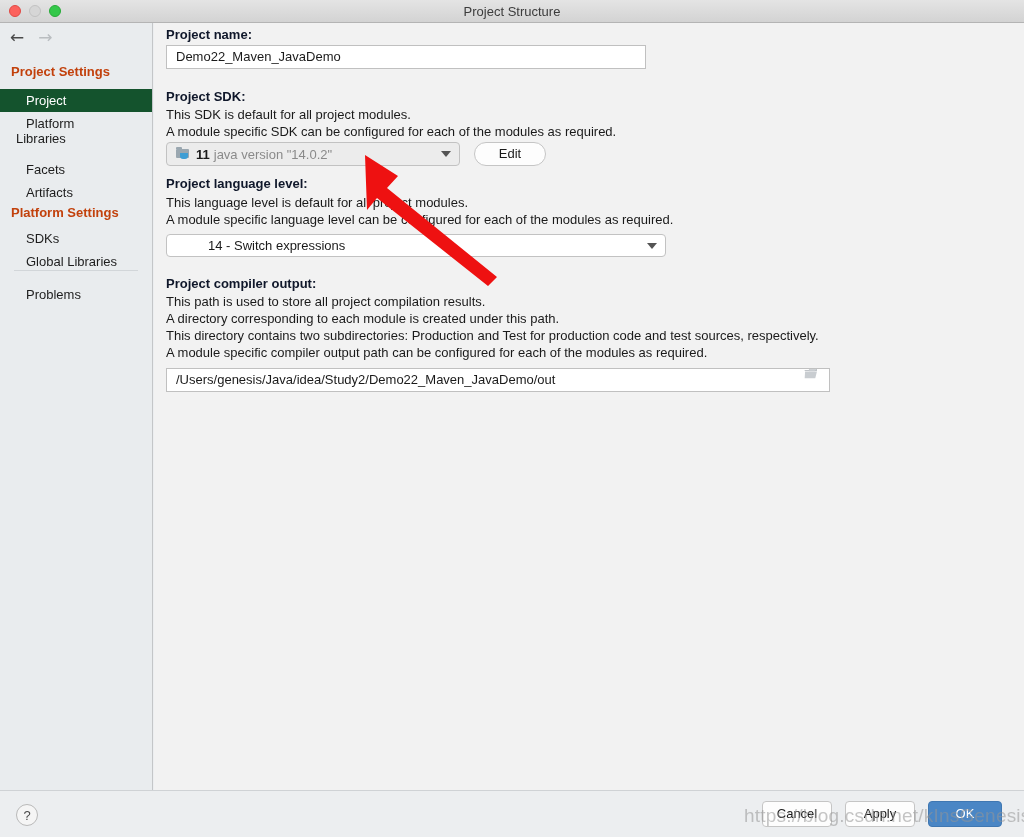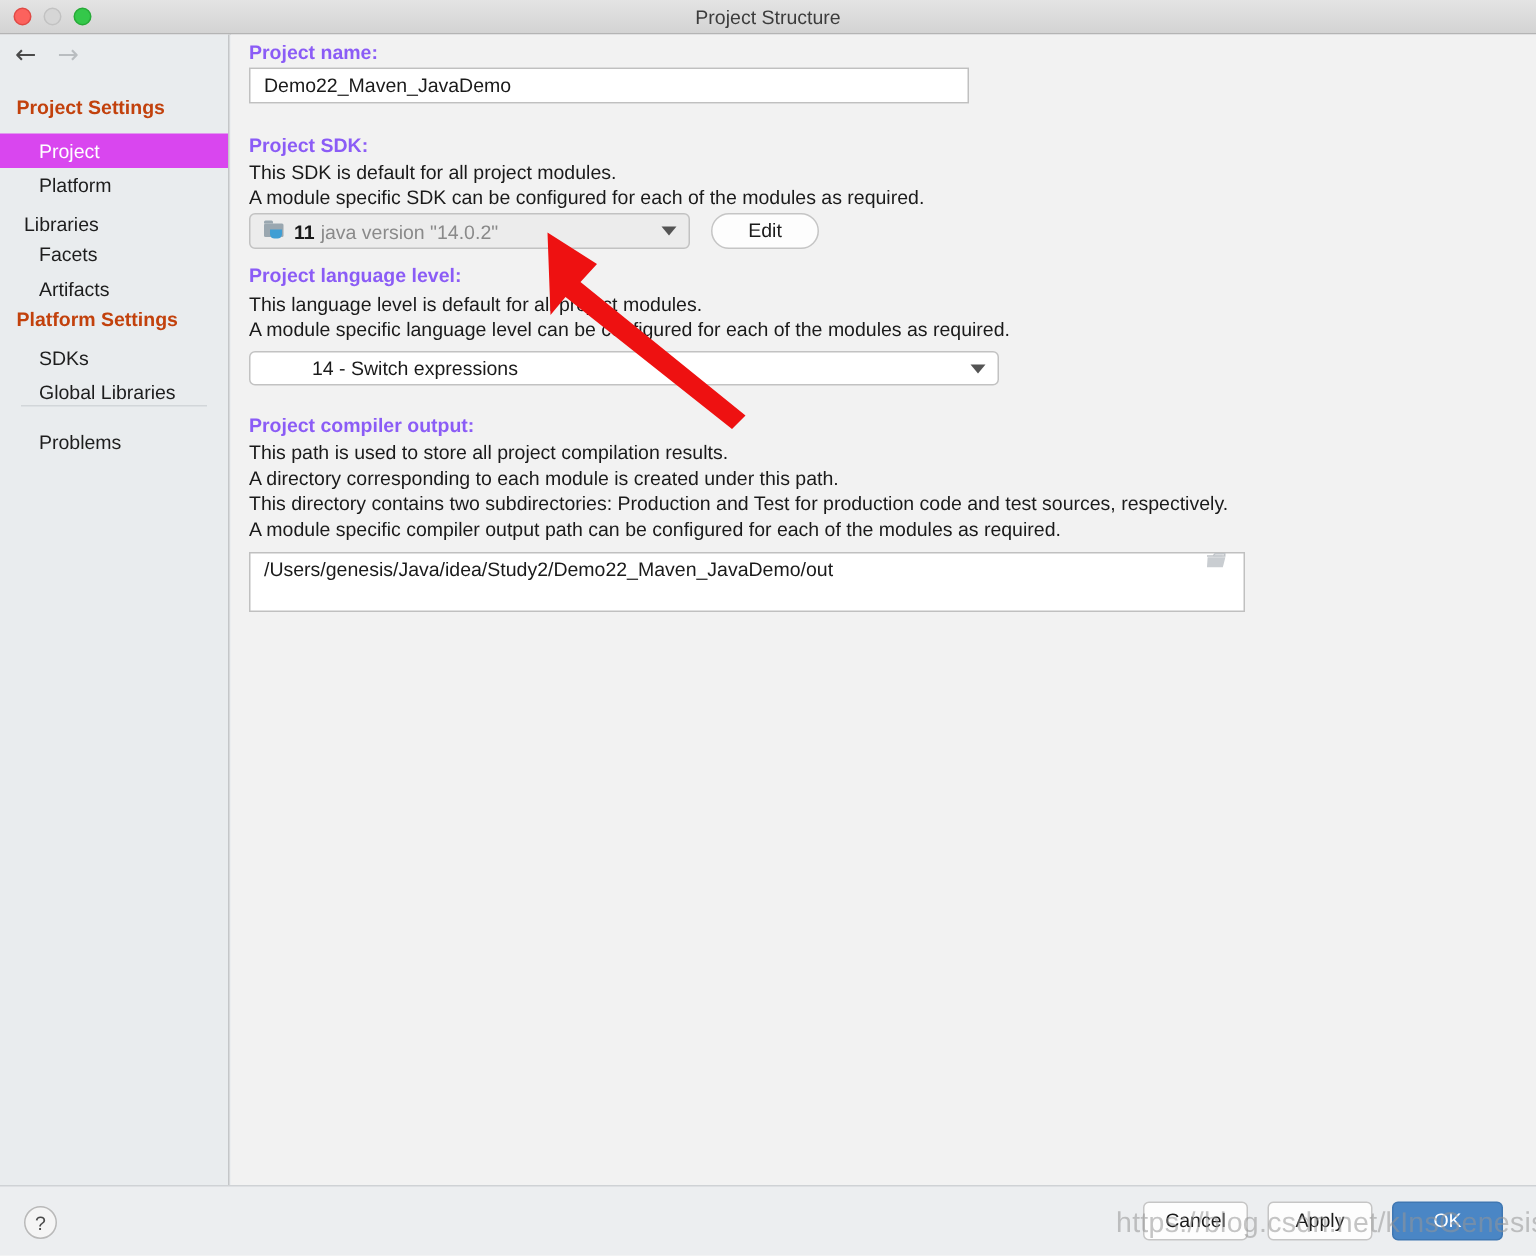--- a/index.html
+++ b/index.html
@@ -102,21 +102,21 @@
     width: 152px;
     height: 23px;
     line-height: 23px;
     font-size: 13px;
     color: #1d1d1d;
     padding-left: 26px;
     box-sizing: border-box;
     white-space: nowrap;
   }
   .side-item.selected {
-    background: #d946ef;
+    background: #14532d;
     color: #ffffff;
   }
   #side-sep {
     position: absolute;
     left: 14px;
     top: 247px;
     width: 124px;
     height: 1px;
     background: #d2d6d9;
   }
@@ -128,21 +128,21 @@
     width: 870px;
     height: 767px;
     background: #f2f2f2;
     box-sizing: border-box;
   }
 
   .section-label {
     position: absolute;
     font-size: 13px;
     font-weight: bold;
-    color: #8b5cf6;
+    color: #0f172a;
     white-space: nowrap;
   }
   .desc-line {
     position: absolute;
     font-size: 13px;
     color: #1a1a1a;
     white-space: nowrap;
   }
 
   .text-field {
@@ -322,21 +322,21 @@
 
   <div id="sidebar">
     <div id="navarrows">
       <span class="nav-arrow nav-back">←</span>
       <span class="nav-arrow nav-fwd">→</span>
     </div>
 
     <div class="side-group" style="top:41px;">Project Settings</div>
     <div class="side-item selected" style="top:66px;">Project</div>
     <div class="side-item" style="top:89px;">Platform</div>
-    <div class="side-item" style="top:115px;padding-left:16px;">Libraries</div>
+    <div class="side-item" style="top:104px;padding-left:16px;">Libraries</div>
     <div class="side-item" style="top:135px;">Facets</div>
     <div class="side-item" style="top:158px;">Artifacts</div>
 
     <div class="side-group" style="top:182px;">Platform Settings</div>
     <div class="side-item" style="top:204px;">SDKs</div>
     <div class="side-item" style="top:227px;">Global Libraries</div>
 
     <div id="side-sep"></div>
     <div class="side-item" style="top:260px;">Problems</div>
   </div>
@@ -370,21 +370,21 @@
       <span style="margin-left:9px;">14 - Switch expressions</span>
       <span class="combo-arrow"></span>
     </div>
 
     <div class="section-label" style="left:12px; top:253px;">Project compiler output:</div>
     <div class="desc-line" style="left:12px; top:271px;">This path is used to store all project compilation results.</div>
     <div class="desc-line" style="left:12px; top:288px;">A directory corresponding to each module is created under this path.</div>
     <div class="desc-line" style="left:12px; top:305px;">This directory contains two subdirectories: Production and Test for production code and test sources, respectively.</div>
     <div class="desc-line" style="left:12px; top:322px;text-align:right;">A module specific compiler output path can be configured for each of the modules as required.</div>
 
-    <div class="text-field" style="left:12px; top:345px; width:664px; height:40px;">/Users/genesis/Java/idea/Study2/Demo22_Maven_JavaDemo/out</div>
+    <div class="text-field" style="left:12px; top:345px; width:664px; height:24px;">/Users/genesis/Java/idea/Study2/Demo22_Maven_JavaDemo/out</div>
     <svg class="folder-btn-icon" style="position:absolute; left:650px; top:351px;" width="16" height="13" viewBox="0 0 16 13">
       <path d="M0.5 2.5 L5.5 2.5 L6.8 0.8 L14.5 0.8 L14.5 2.5 L0.5 2.5 Z" fill="none" stroke="#c0c4c8" stroke-width="1.2"></path>
       <path d="M1 3.5 L15 3.5 L13 11.5 L0.5 11.5 Z" fill="#c9cdd1"></path>
       <path d="M0.8 3.2 L5.4 3.2 L6.6 1.6 L12.6 1.6 L12.6 3.2" fill="#c9cdd1"></path>
     </svg>
 
   </div>
 
   <div id="bottombar">
     <div id="help-btn">?</div>

